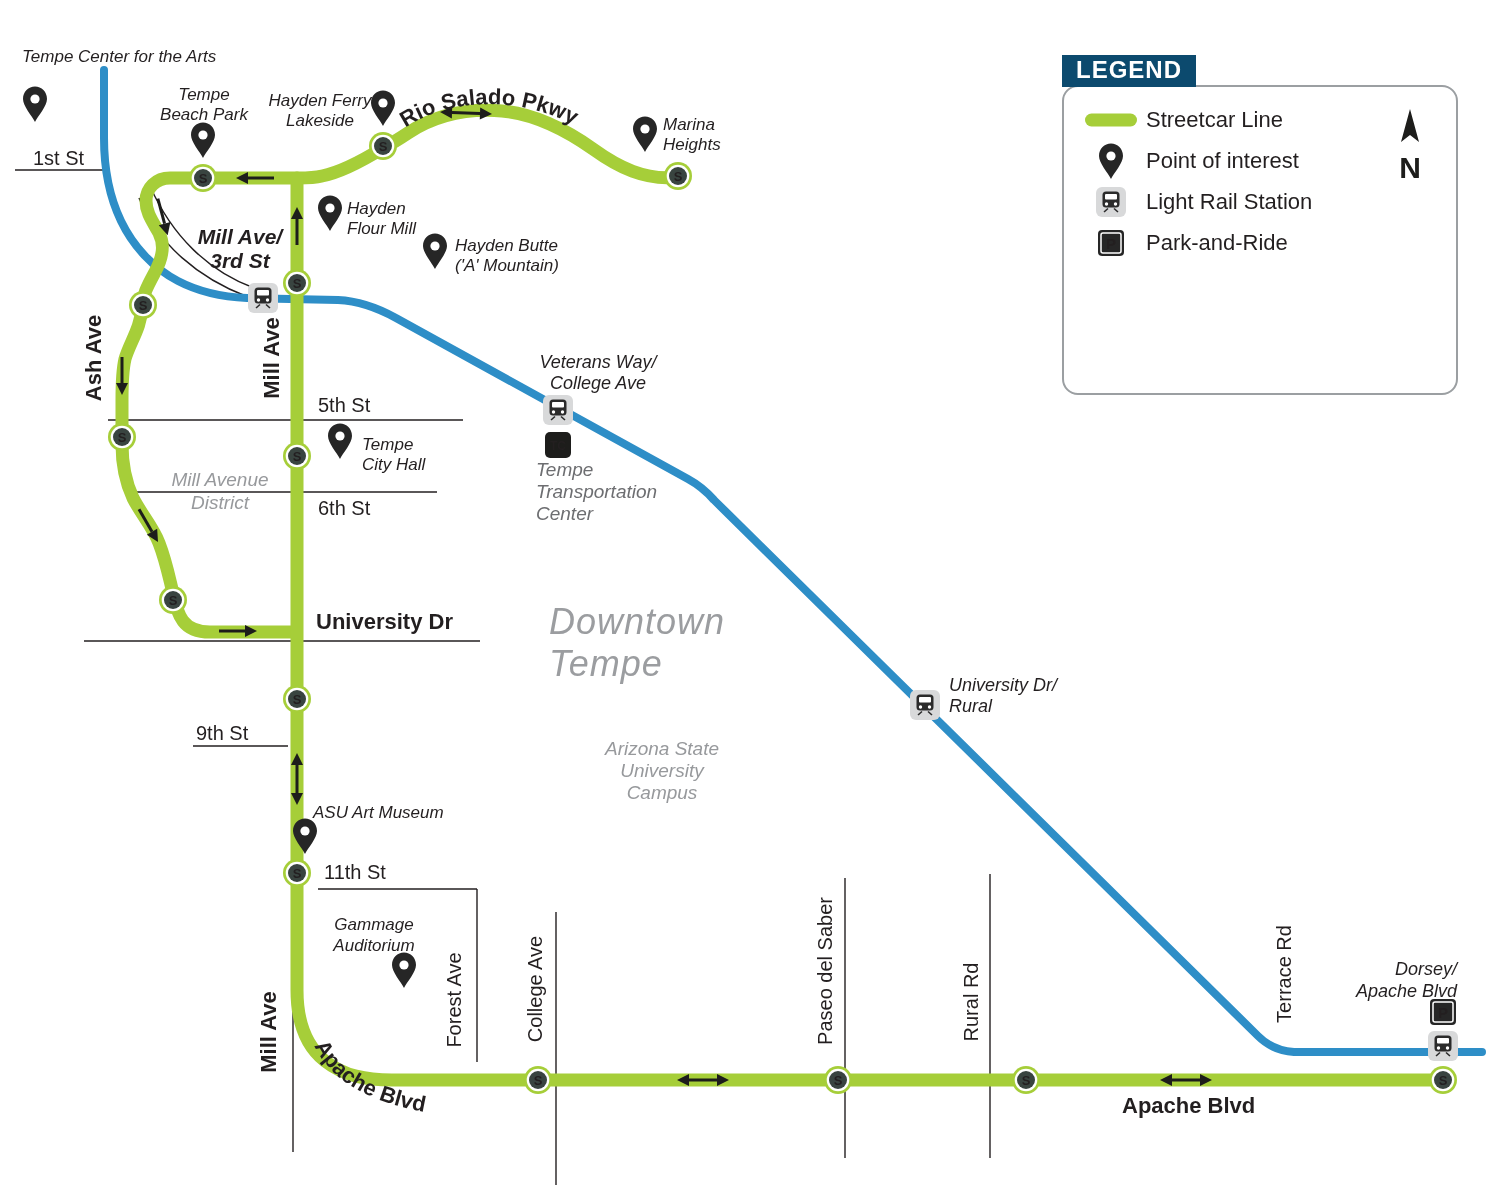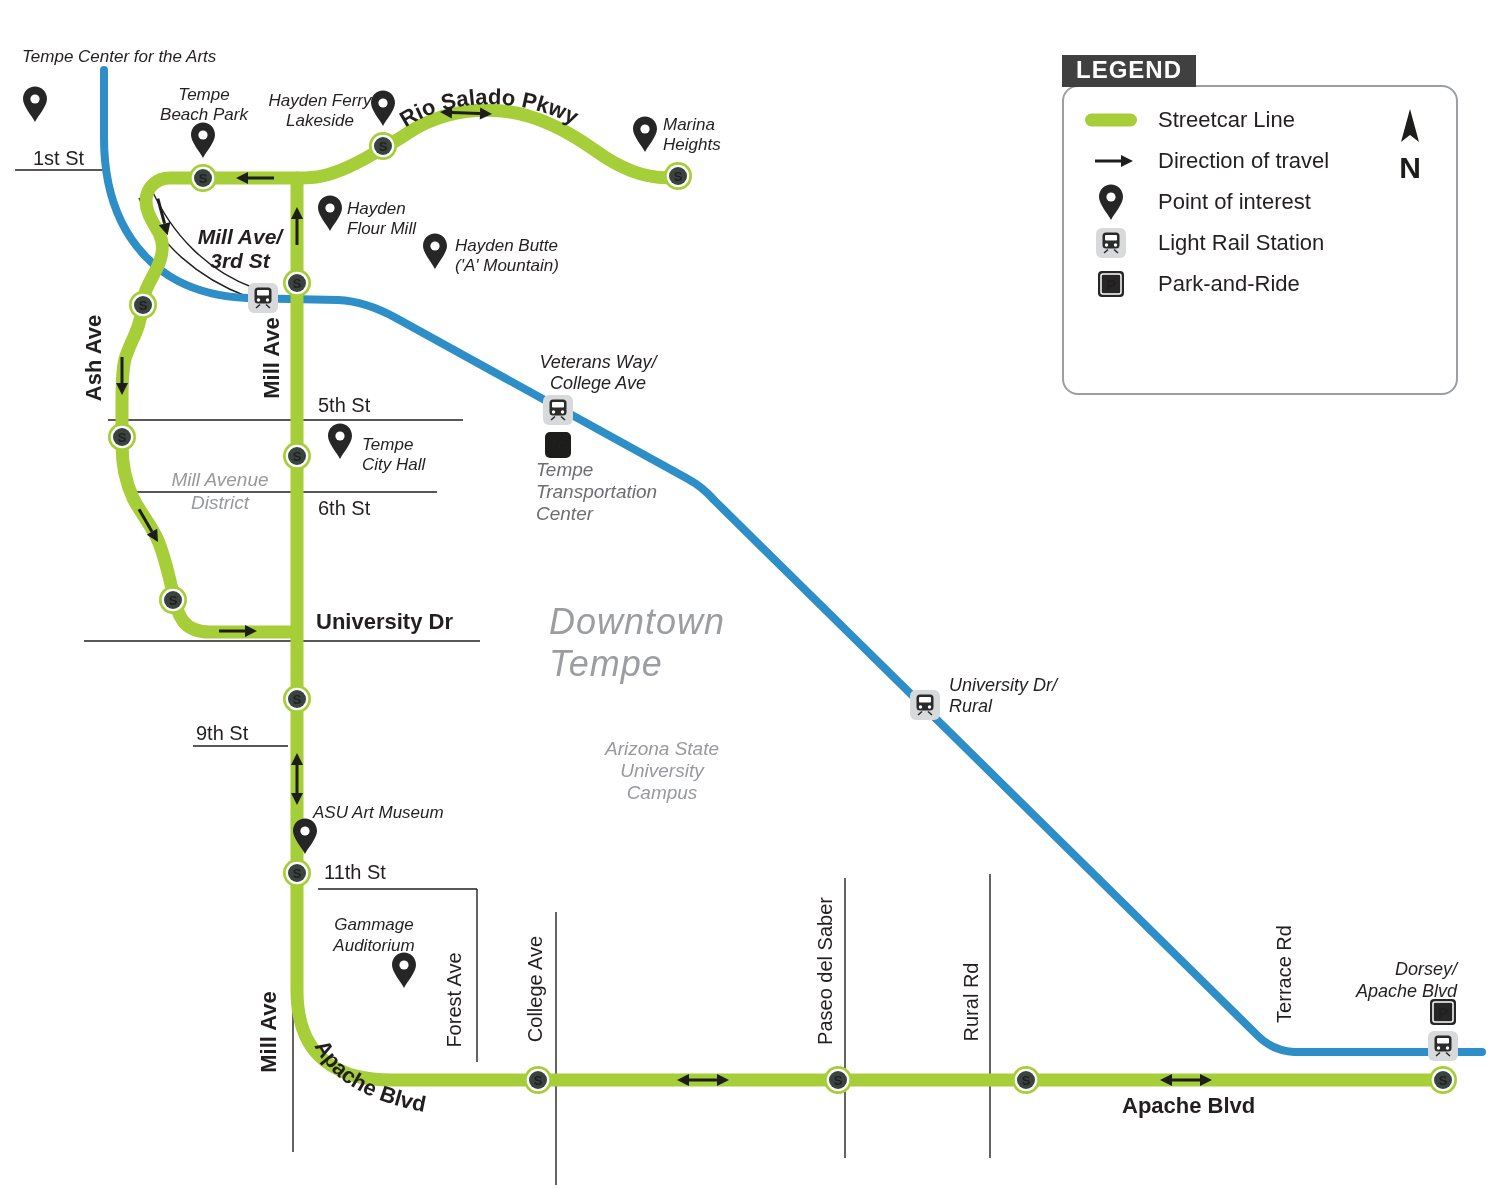--- a/index.html
+++ b/index.html
@@ -15,26 +15,26 @@
   .street-bold { font-size:22px; font-weight:700; }
   .poi { font-size:17px; font-style:italic; font-weight:500; }
   .station-lbl { font-size:18px; font-style:italic; font-weight:500; }
   .station-lbl-lg { font-size:21px; font-style:italic; font-weight:700; }
   .area { font-style:italic; fill:#97999c; font-size:19px; font-weight:500; }
   .area-lg { font-style:italic; fill:#9b9da0; font-size:36px; font-weight:400; letter-spacing:1px; }
   .tc-lbl { font-size:19px; font-style:italic; fill:#6d6e71; font-weight:500; }
 
   .legend { position:absolute; left:1062px; top:85px; width:396px; height:310px;
             background:#fff; border:2px solid #9b9fa2; border-radius:16px; }
-  .legend-title { position:absolute; left:-2px; top:-32px; background:#404040; color:#fff;
+  .legend-title { position:absolute; left:-2px; top:-32px; background:#0c4a6e; color:#fff;
                   font-size:24px; font-weight:700; letter-spacing:1px; padding:1px 14px 3px; }
   .legend-rows { padding:12px 0 0 16px; }
   .legend-row { display:flex; align-items:center; height:41px; }
   .legend-swatch { width:62px; flex:0 0 62px; display:flex; justify-content:center; align-items:center; }
-  .legend-label { font-size:22px; font-weight:500; color:#231f20; margin-left:16px; white-space:nowrap; }
+  .legend-label { font-size:22px; font-weight:500; color:#231f20; margin-left:4px; white-space:nowrap; }
   .legend-north { position:absolute; right:26px; top:16px; text-align:center; width:40px; }
   .legend-north-n { font-size:30px; font-weight:700; color:#1d1d1b; line-height:1; margin-top:2px; }
 </style>
 </head>
 <body>
 
 <div class="map-wrap">
 
 <svg class="map-svg" width="1500" height="1189" viewBox="0 0 1500 1189">
   <defs>
@@ -230,28 +230,20 @@
       <div class="legend-swatch">
         <svg width="54" height="16" viewBox="0 0 54 16">
           <rect x="1" y="1.5" width="52" height="13" rx="6.5" fill="#a6ce39"></rect>
         </svg>
       </div>
       <div class="legend-label">Streetcar Line</div>
     </div>
 
 
 
-    <div class="legend-row">
-      <div class="legend-swatch">
-        <svg width="52" height="16" viewBox="-26 -8 52 16">
-          <use href="#arrow-single"></use>
-        </svg>
-      </div>
-      <div class="legend-label">Direction of travel</div>
-    </div>
 
     <div class="legend-row">
       <div class="legend-swatch">
         <svg width="30" height="40" viewBox="-15 -38 30 40">
           <use href="#pin-icon"></use>
         </svg>
       </div>
       <div class="legend-label">Point of interest</div>
     </div>
 

